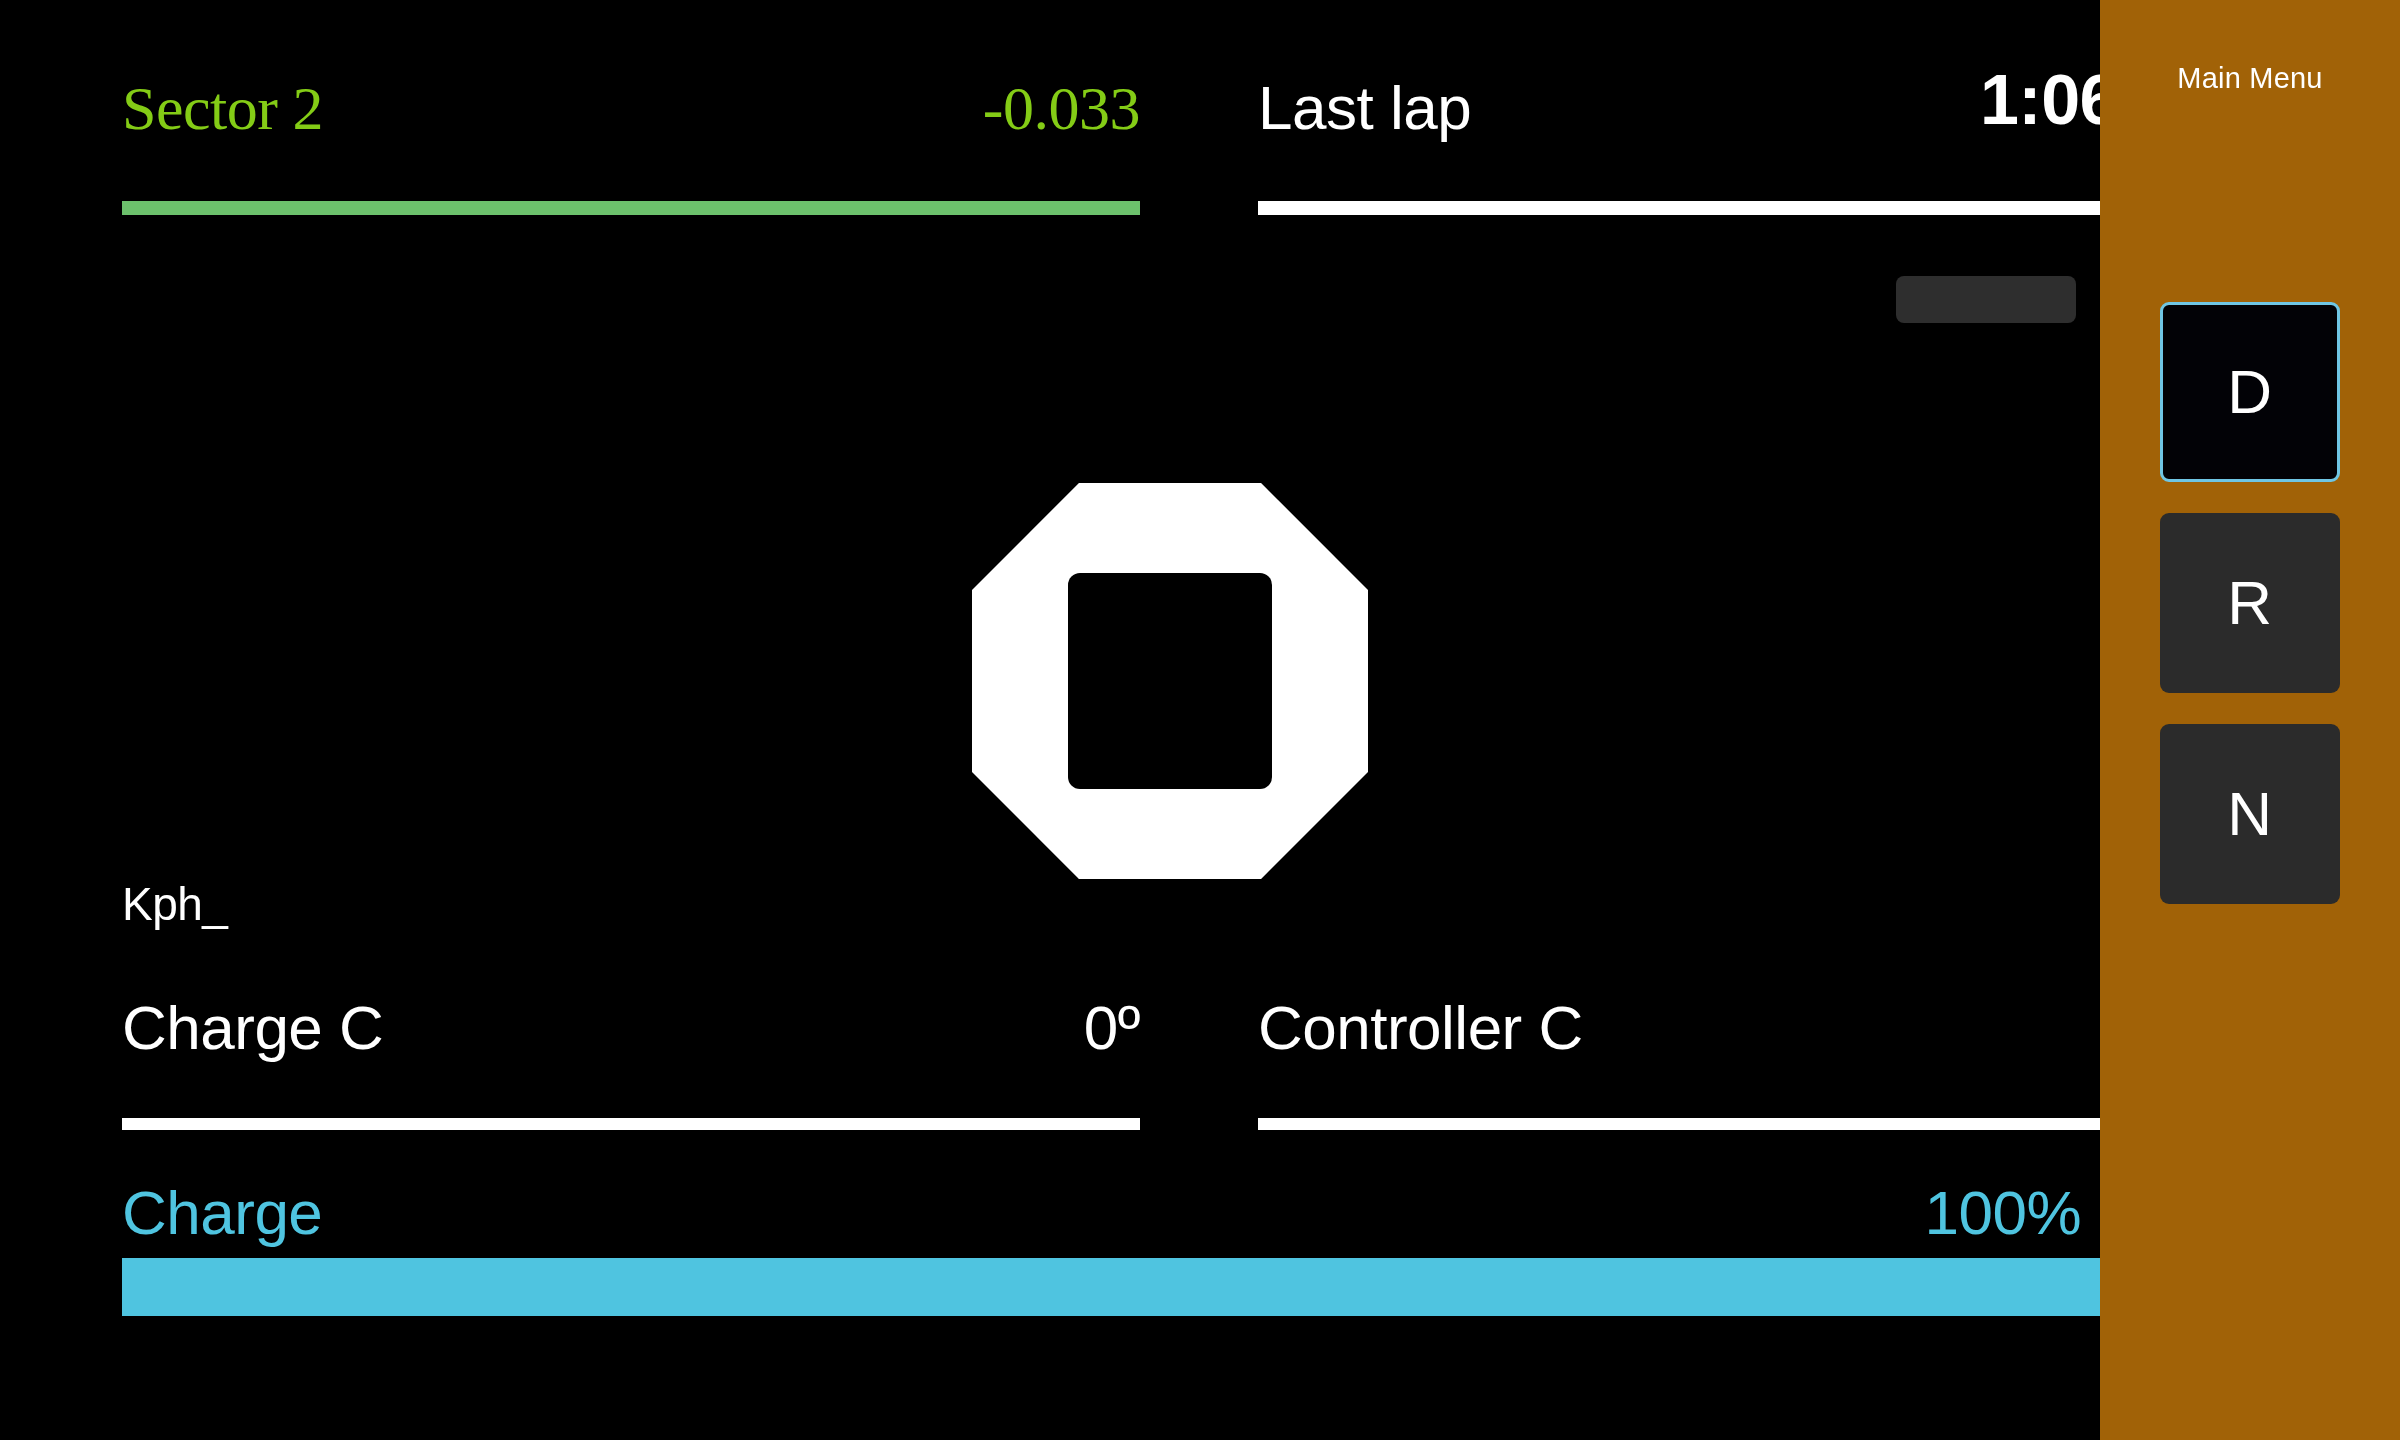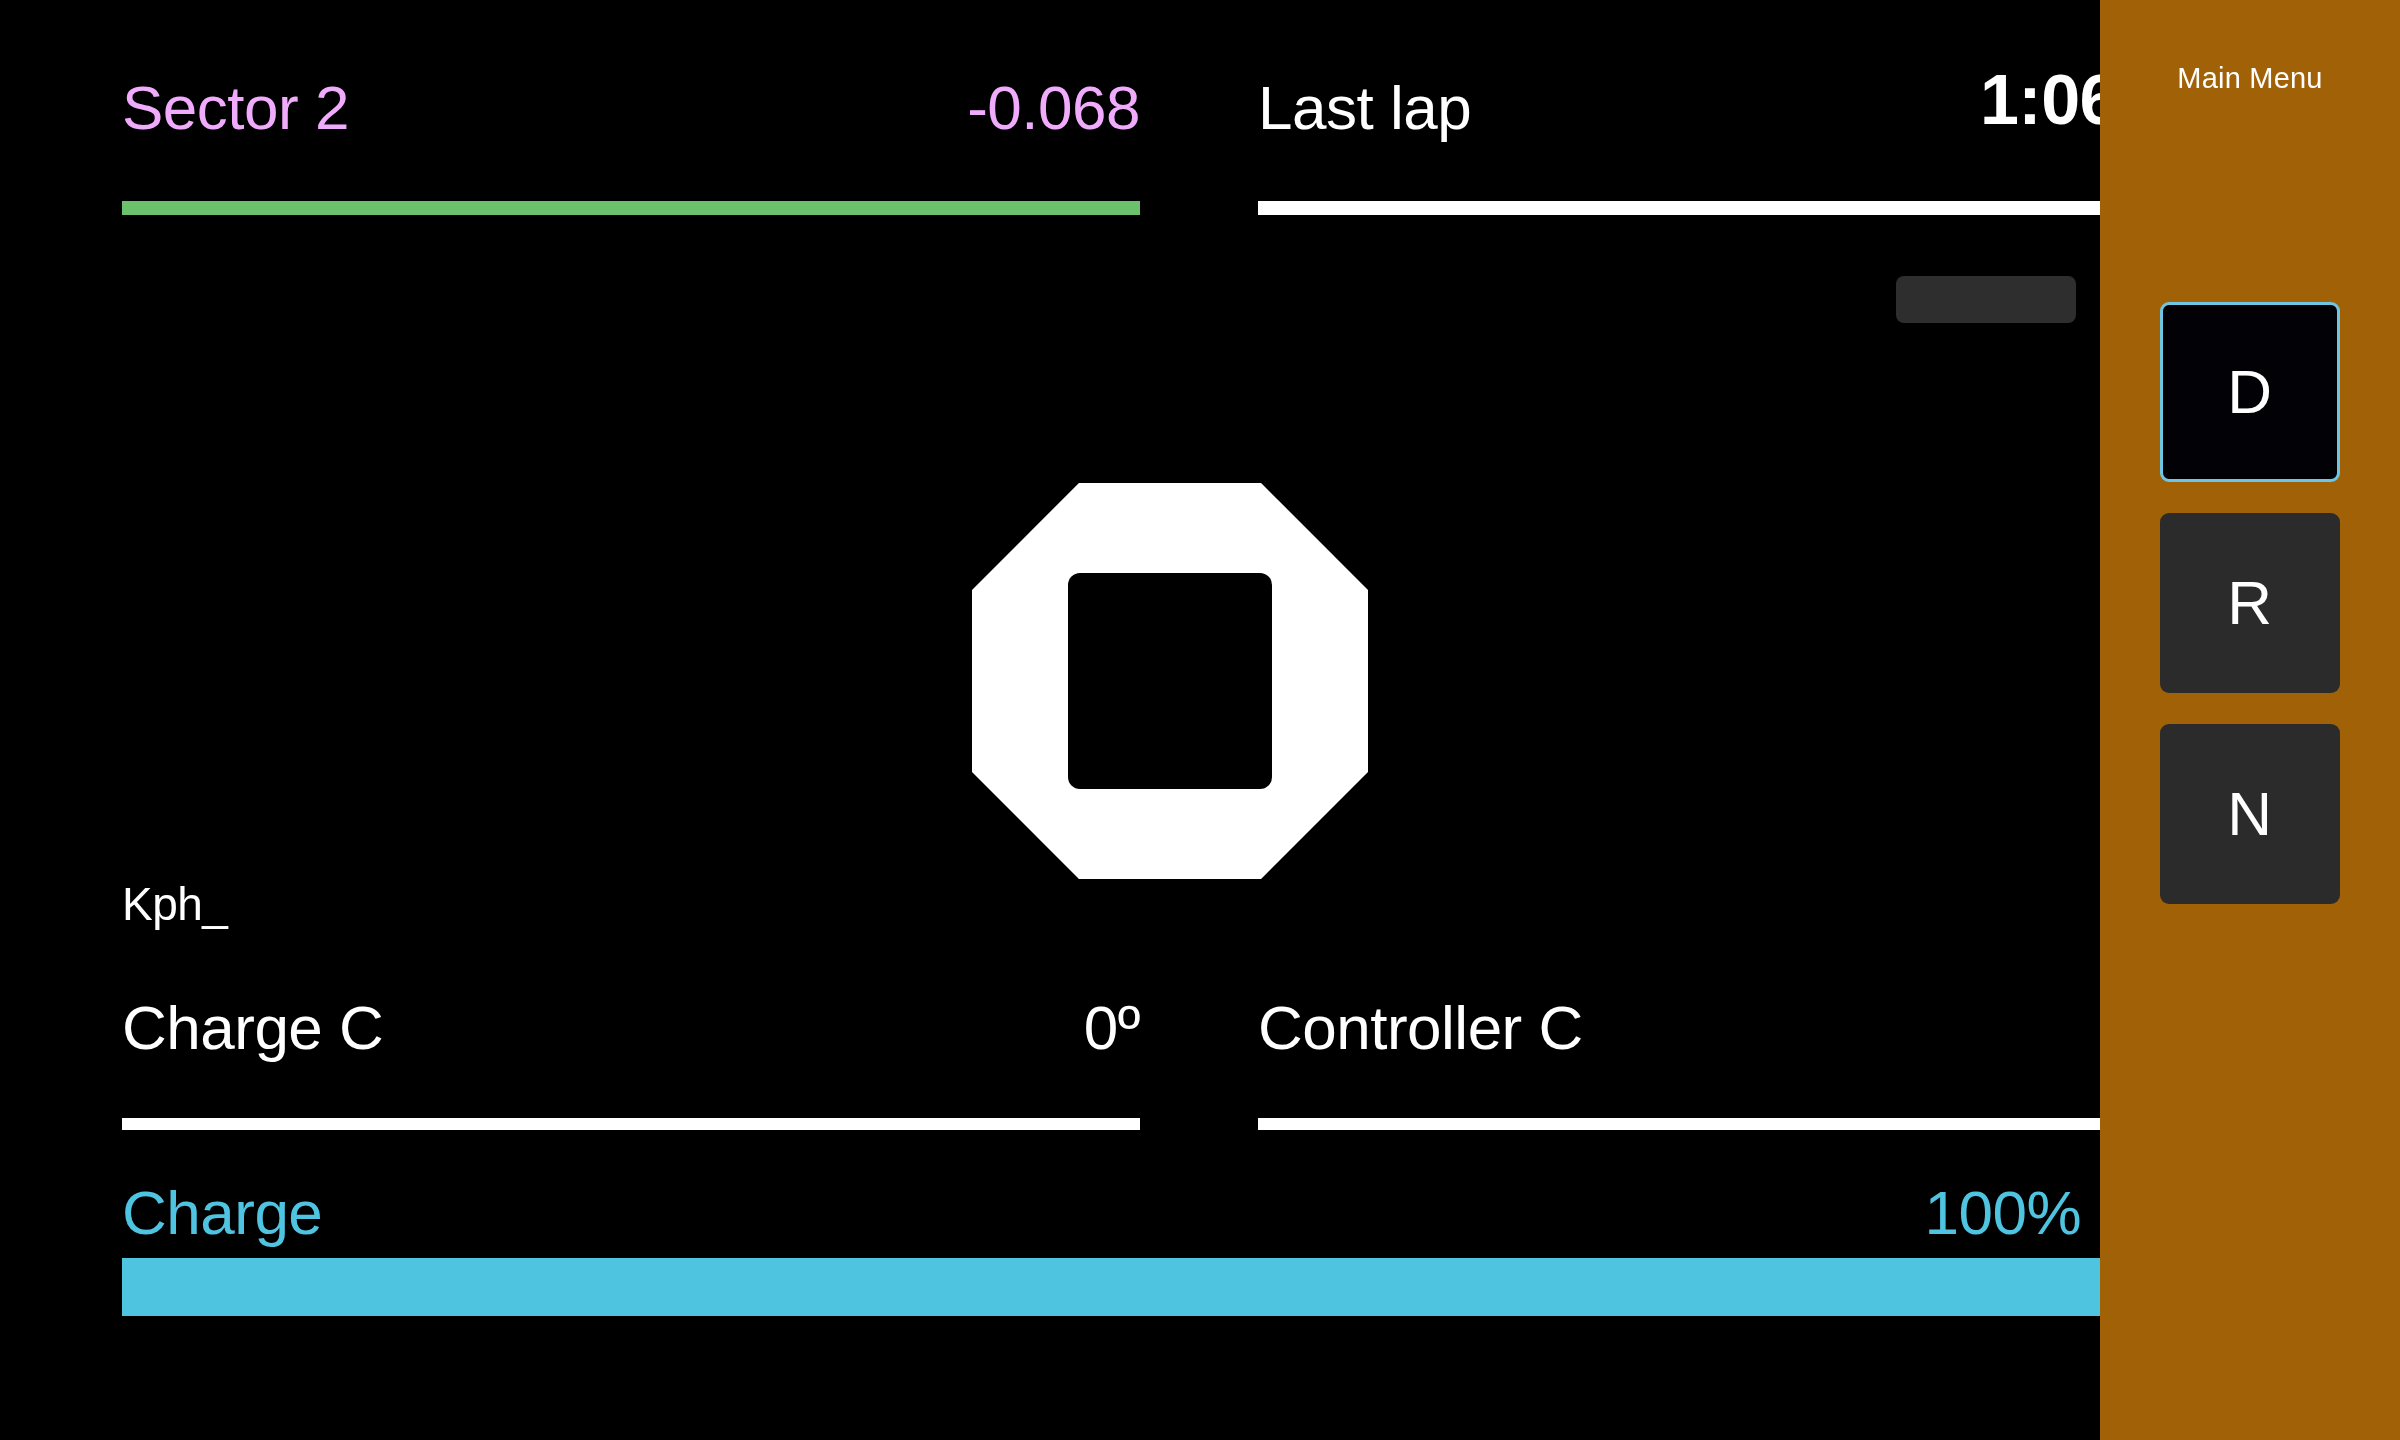--- a/index.html
+++ b/index.html
@@ -70,21 +70,21 @@
     background: transparent;
   }
   .stat .bar-fill {
     height: 100%;
     width: 100%;
   }
 
   
   #sector-stat { left: 122px; top: 55px; width: 1018px; }
   #sector-stat .label,
-  #sector-stat .value { color: #f0abfc; }
+  #sector-stat .value { color: #84cc16; font-family: Liberation Serif, serif; }
   #sector-stat .bar-track { top: 146px; }
   #sector-stat .bar-fill { background: #6CC16C; }
 
   
   #lastlap-stat { left: 1258px; top: 55px; width: 860px; }
   #lastlap-stat .label,
   #lastlap-stat .value { color: #FFFFFF; }
   #lastlap-stat .bar-track { top: 146px; }
   #lastlap-stat .bar-fill { background: #FFFFFF; }
   #lastlap-stat .value { font-size: 70px; line-height: 74px; bottom: 4px; font-weight: bold; }
@@ -213,21 +213,21 @@
 </head>
 <body>
 
 <div id="screen">
 
   <div id="dash">
 
     <div class="stat" id="sector-stat">
       <div class="row">
         <span class="label">Sector 2</span>
-        <span class="value">-0.068</span>
+        <span class="value">-0.033</span>
       </div>
       <div class="bar-track">
         <div class="bar-fill"></div>
       </div>
     </div>
 
     <div class="stat" id="lastlap-stat">
       <div class="row">
         <span class="label">Last lap</span>
         <span class="value">1:06</span>

